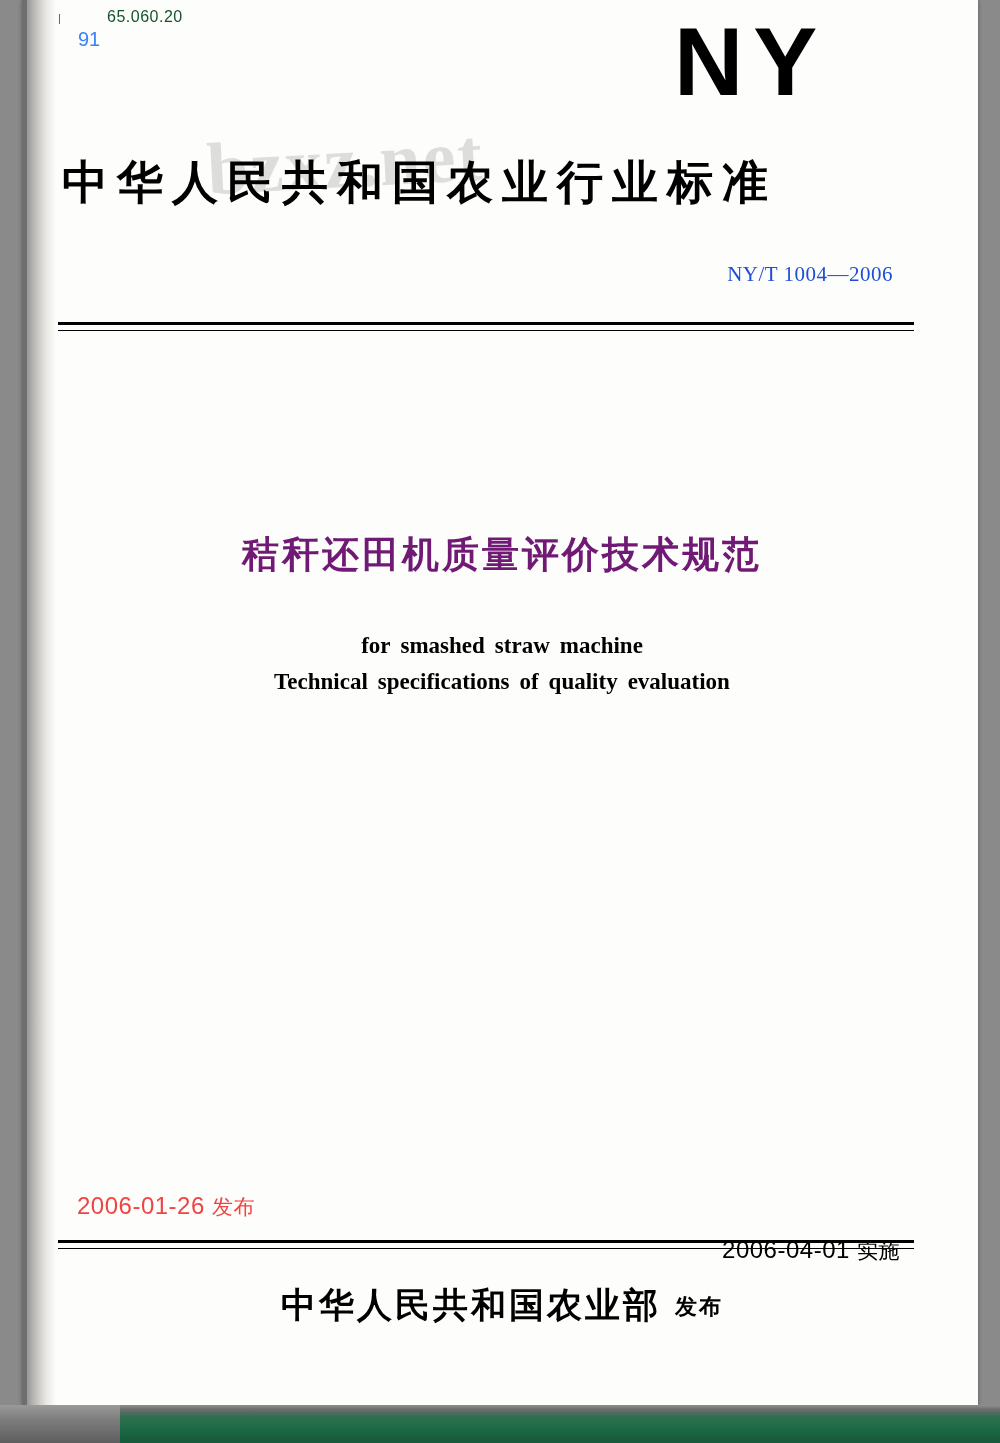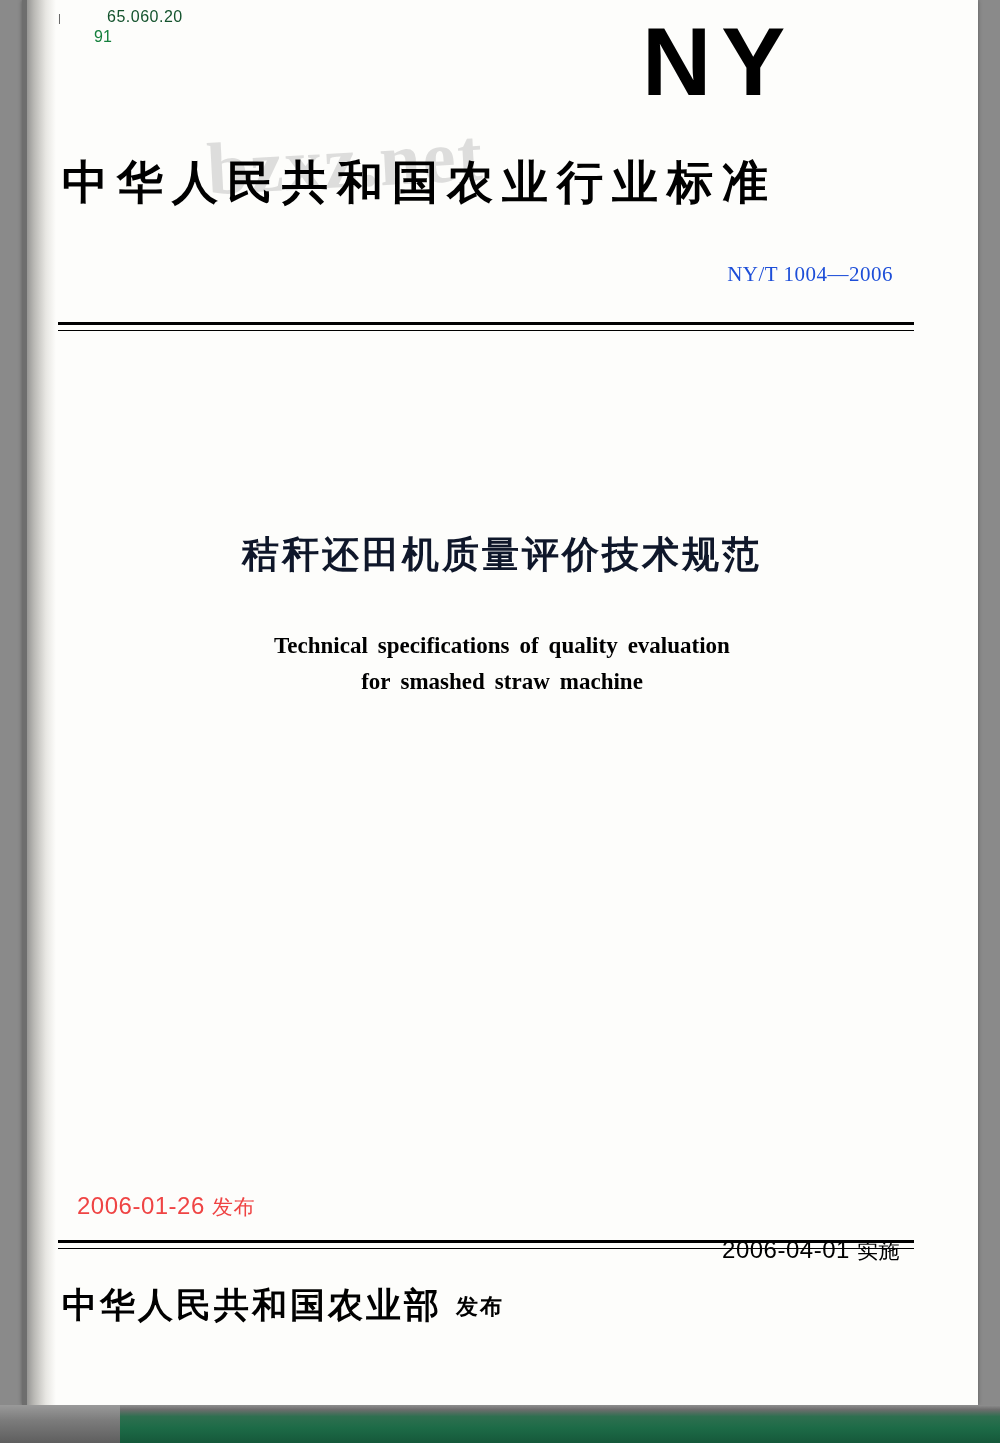--- a/index.html
+++ b/index.html
@@ -68,37 +68,37 @@
     left: 85px;
     top: 6px;
     font-size: 16px;
     color: #14532d;
     letter-spacing: 0.5px;
     line-height: 1.35;
     font-family: "Liberation Sans", sans-serif;
   }
   .ics-sub {
     position: absolute;
-    left: 72px;
+    left: 56px;
     top: 28px;
-    font-size: 16px;
-    color: #15803d;
+    font-size: 20px;
+    color: #3b82f6;
   }
   .ics-tick {
     position: absolute;
     left: 36px;
     top: 12px;
     font-size: 11px;
     color: #555;
   }
 
   
   .ny-logo {
     position: absolute;
-    left: 620px;
+    left: 652px;
     top: 14px;
     font-size: 96px;
     font-weight: bold;
     letter-spacing: 10px;
     color: #000;
     font-family: "Liberation Sans", sans-serif;
     line-height: 1;
   }
 
   
@@ -147,21 +147,21 @@
   
   .title-cn {
     position: absolute;
     left: 40px;
     top: 530px;
     width: 880px;
     text-align: center;
     font-size: 37px;
     font-weight: bold;
     letter-spacing: 3px;
-    color: #0f172a;
+    color: #701a75;
     font-family: "DejaVu Sans", "Liberation Sans", sans-serif;
   }
   .title-en {
     position: absolute;
     left: 40px;
     top: 628px;
     width: 880px;
     text-align: center;
     font-size: 23px;
     color: #000;
@@ -210,21 +210,21 @@
     height: 1px;
     background: #000;
   }
 
   
   .publisher {
     position: absolute;
     left: 40px;
     top: 1282px;
     width: 880px;
-    text-align: left;
+    text-align: center;
     color: #000;
     font-family: "DejaVu Sans", "Liberation Sans", sans-serif;
   }
   .publisher .main {
     font-size: 35px;
     font-weight: bold;
     letter-spacing: 3px;
   }
   .publisher .sub {
     font-size: 22px;
@@ -270,24 +270,24 @@
 
   <div class="std-no">NY/T 1004—2006</div>
 
   <div class="rule-top"></div>
   <div class="rule-top2"></div>
 
   <div class="title-cn">秸秆还田机质量评价技术规范</div>
 
   <div class="title-en">
     <div>
-      <span class="w">Technical</span><span class="w">specifications</span><span class="w">of</span><span class="w">quality</span><span class="w">evaluation</span>
+      <span class="w">for</span><span class="w">smashed</span><span class="w">straw</span><span class="w">machine</span>
     </div>
     <div>
-      <span class="w">for</span><span class="w">smashed</span><span class="w">straw</span><span class="w">machine</span>
+      <span class="w">Technical</span><span class="w">specifications</span><span class="w">of</span><span class="w">quality</span><span class="w">evaluation</span>
     </div>
   </div>
 
   <div class="date-issue">
     <span>2006-01-26</span>
     <span class="date-cn">发布</span>
   </div>
 
   <div class="date-impl">
     <span>2006-04-01</span>

